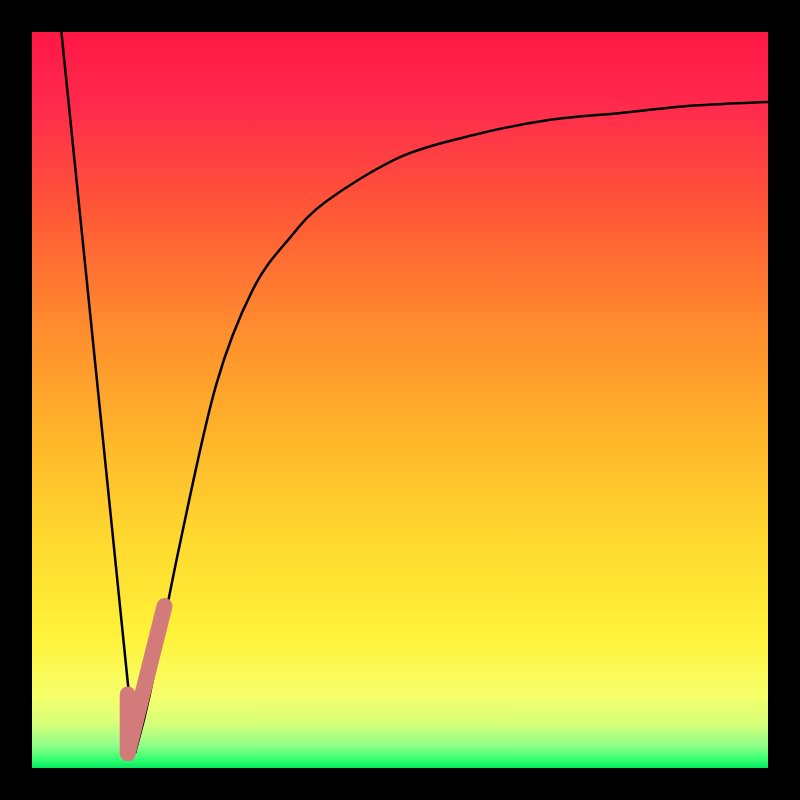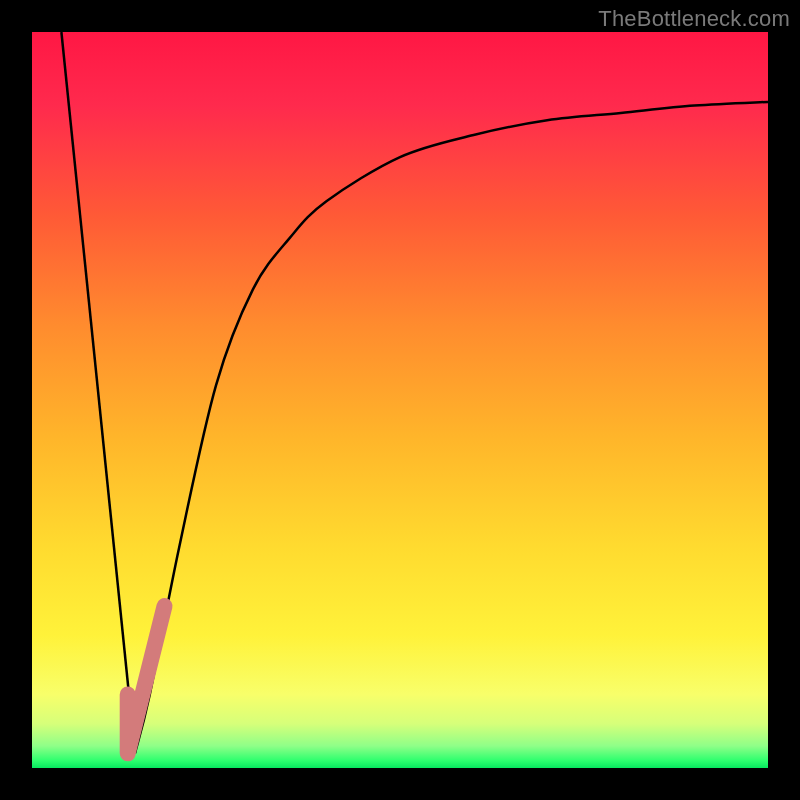--- a/index.html
+++ b/index.html
@@ -58,21 +58,20 @@
     font-size: 22px;
     letter-spacing: 0.2px;
     user-select: none;
   }
 </style>
 </head>
 <body>
 
 <div class="frame">
 
-  <div class="watermark">TheBottleneck.com</div>
 
   <div class="plot-area">
     <div class="gradient"></div>
 
     <svg class="curves" viewBox="0 0 736 736" preserveAspectRatio="none">
       <path d="M29.4 0.0 L103.0 721.3" fill="none" stroke="#000" stroke-width="2.5"></path>
       <path d="M103.0 721.3 C105.5 711.5, 110.4 696.7, 117.8 662.4 C125.1 628.1, 136.2 566.7, 147.2 515.2 C158.2 463.7, 171.7 396.2, 184.0 353.3 C196.3 310.3, 208.5 282.1, 220.8 257.6 C233.1 233.1, 245.3 220.8, 257.6 206.1 C269.9 191.4, 276.0 182.8, 294.4 169.3 C312.8 155.8, 343.5 136.2, 368.0 125.1 C392.5 114.1, 417.1 109.2, 441.6 103.0 C466.1 96.9, 490.7 92.0, 515.2 88.3 C539.7 84.6, 564.3 83.4, 588.8 81.0 C613.3 78.5, 637.9 75.4, 662.4 73.6 C686.9 71.8, 723.7 70.5, 736.0 69.9" fill="none" stroke="#000" stroke-width="2.5"></path>
       <path d="M95.7 662.4 L95.7 721.3 L132.5 574.1" fill="none" stroke="#d37b7b" stroke-width="16" stroke-linecap="round" stroke-linejoin="round"></path>
     </svg>
   </div>

